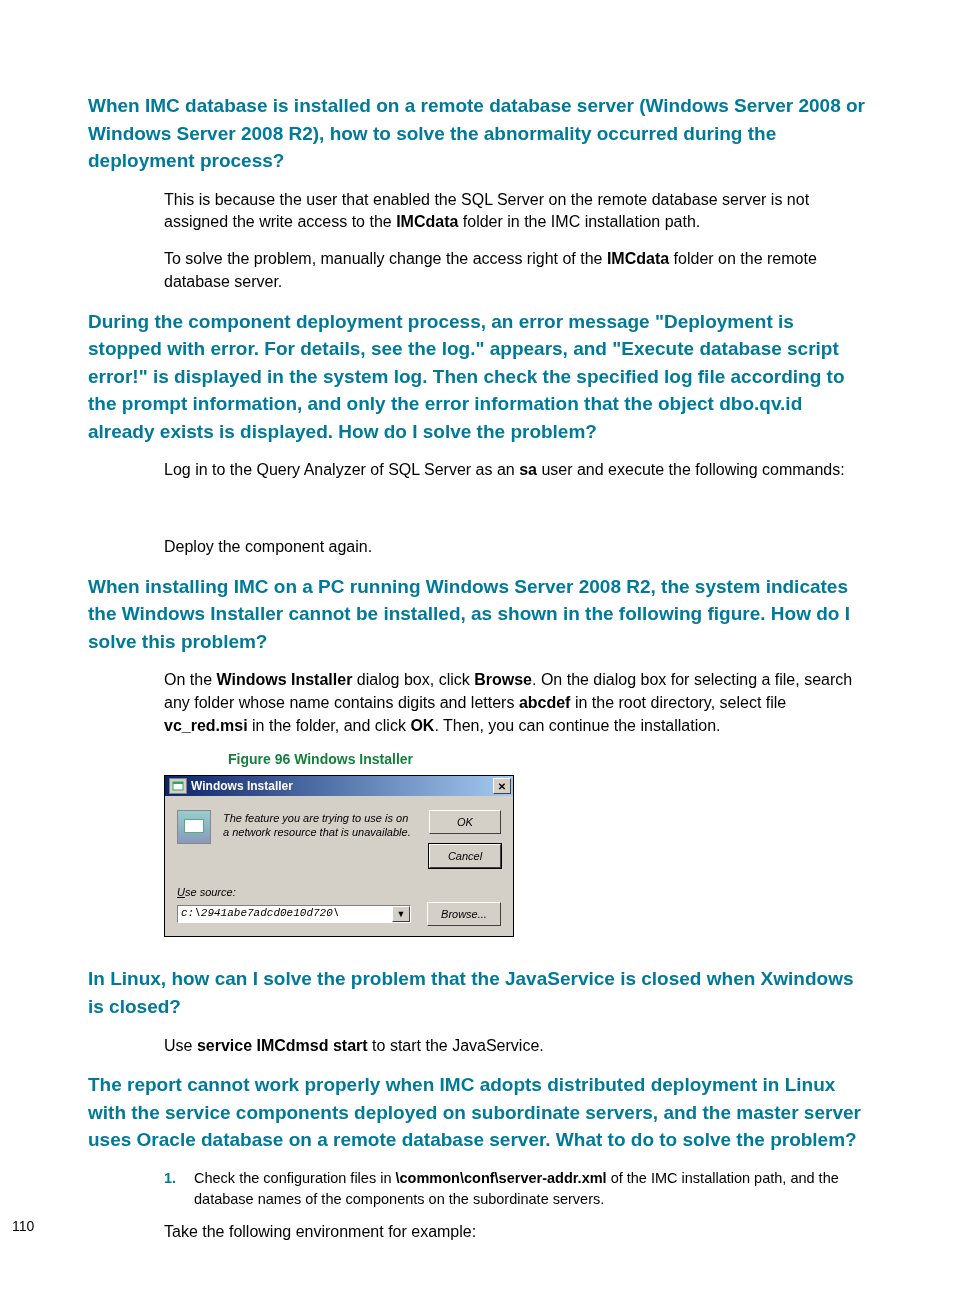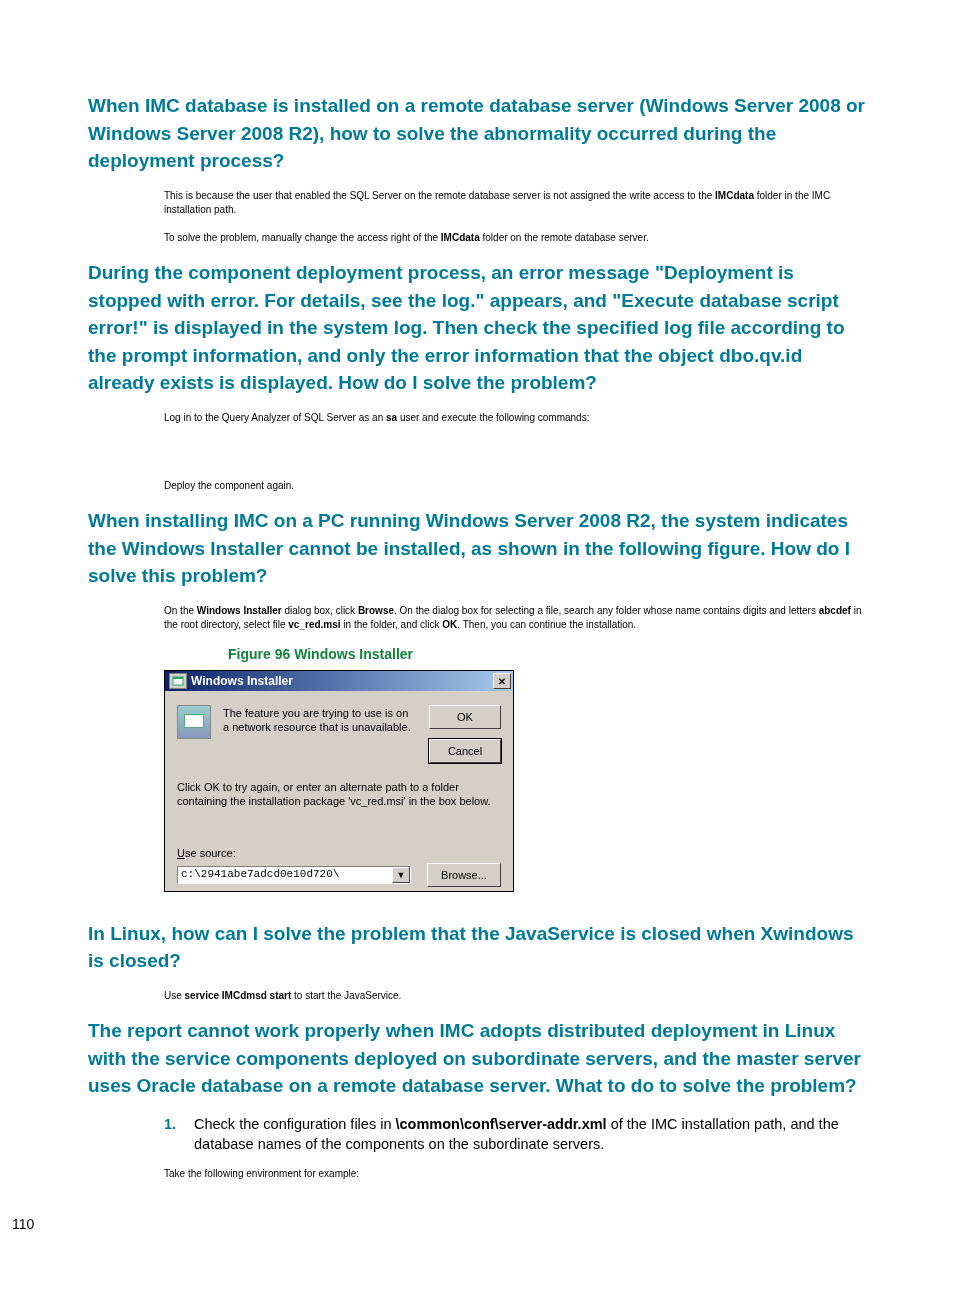--- a/index.html
+++ b/index.html
@@ -18,21 +18,21 @@
   }
   .heading {
     color: #007a99;
     font-weight: bold;
     font-size: 19px;
     line-height: 1.45;
     margin: 0 0 14px 0;
   }
   .body-block {
     margin-left: 76px;
-    font-size: 10px;
+    font-size: 16px;
     line-height: 1.42;
     margin-bottom: 14px;
   }
   .body-block b { font-weight: bold; }
   .fig-caption {
     color: #15803d;
     font-weight: bold;
     font-size: 14px;
     margin-left: 140px;
     margin-bottom: 8px;
@@ -95,21 +95,22 @@
     border-top: 1px solid #fff;
     border-left: 1px solid #fff;
     border-right: 1px solid #404040;
     border-bottom: 1px solid #404040;
     display: inline-flex; align-items: center; justify-content: center;
     font-weight: bold;
     color: #000;
     font-size: 10px;
   }
   .win-body {
-    padding: 14px 12px 4px 12px;
+    padding: 14px 12px 10px 12px;
+    font-style: italic;
   }
   .win-row1 {
     display: flex;
     gap: 12px;
     margin-bottom: 18px;
   }
   .win-icon-big {
     width: 32px; height: 32px; flex: 0 0 32px;
     background: linear-gradient(#9cc, #89b);
     border: 1px solid #888;
@@ -238,21 +239,20 @@
     </div>
     <div class="win-body">
       <div class="win-row1">
         <div class="win-icon-big"></div>
         <div class="win-msg">The feature you are trying to use is on a network resource that is unavailable.</div>
         <div class="win-btns">
           <div class="win-btn">OK</div>
           <div class="win-btn default">Cancel</div>
         </div>
       </div>
-      <div class="win-note">Click OK to try again, or enter an alternate path to a folder containing the installation package 'vc_red.msi' in the box below.</div>
       <div class="win-use-row underline-first">Use source:</div>
       <div class="win-combo-row">
         <div class="win-combo">
           <div class="win-combo-text">c:\2941abe7adcd0e10d720\</div>
           <div class="win-combo-arrow">▼</div>
         </div>
         <div class="win-browse underline-first">Browse...</div>
       </div>
     </div>
   </div>

